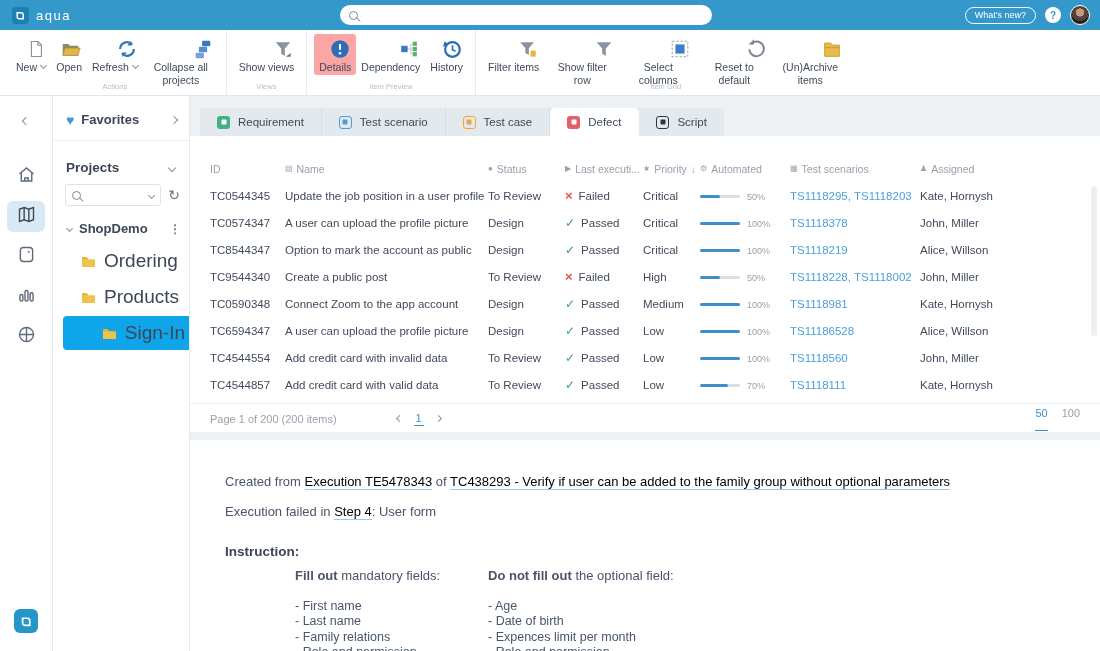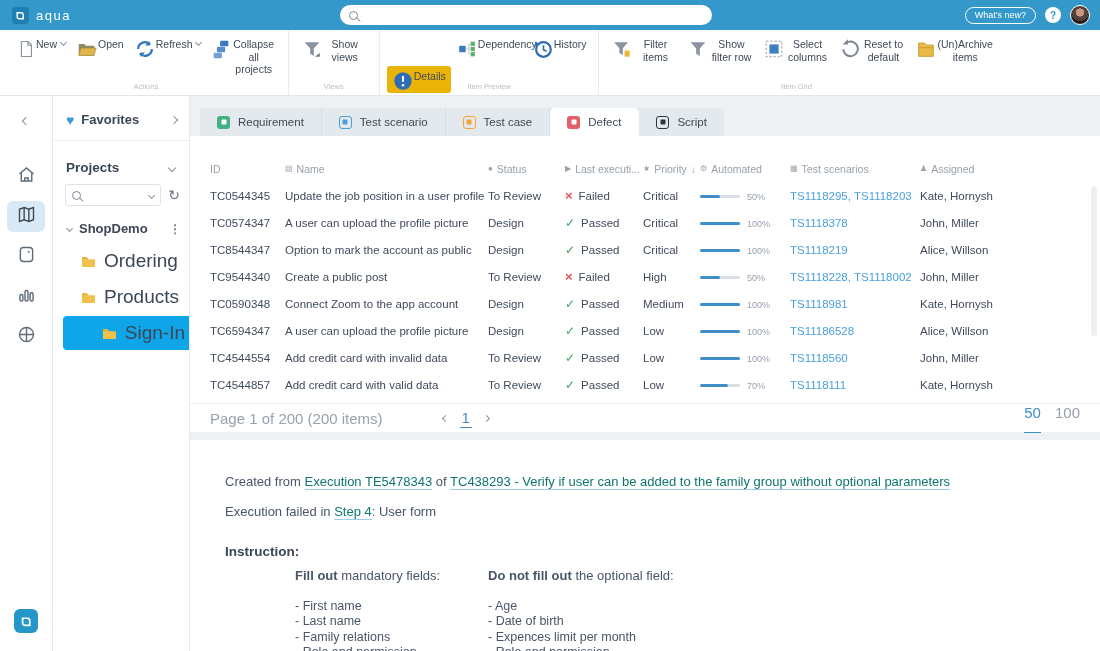--- a/index.html
+++ b/index.html
@@ -29,22 +29,22 @@
   .chev-down { transform:rotate(45deg); }
   .chev.tiny { width:5px; height:5px; }
   .chev.chev-in { margin-left:4px; margin-bottom:2px; }
 
   
   .toolbar { height:66px; background:#fff; border-bottom:1px solid #e2e6ea; display:flex; padding-left:4px; flex:0 0 66px; }
   .tb-group { position:relative; padding:4px 7px 12px 7px; border-right:1px solid #e9ecef; }
   .tb-group:last-child { border-right:none; }
   .tb-btns { display:flex; align-items:flex-start; }
   .tb-group-label { position:absolute; bottom:4px; left:0; right:0; text-align:center; font-size:7.5px; color:#b8bfc7; }
-  .tb-btn { display:flex; flex-direction:row; align-items:flex-start; padding:3px 5px 1px; border-radius:3px; max-width:76px; min-width:36px; }
-  .tb-btn.active { background:#eab308;margin-top:32px; }
+  .tb-btn { display:flex; flex-direction:column; align-items:flex-end; padding:3px 5px 1px; border-radius:3px; max-width:76px; min-width:36px; }
+  .tb-btn.active { background:#fca5a5; }
   .tb-icon { height:23px; display:flex; align-items:center; justify-content:center; }
   .tb-label { font-size:10.5px; color:#3f4a58; text-align:center; line-height:1.2; margin-top:1px; }
   .tb-label-row { display:flex; align-items:center; }
 
   
   .body-row { display:flex; flex:1; min-height:0; }
 
   .rail { width:53px; background:#fff; border-right:1px solid #e8ebee; display:flex; flex-direction:column; align-items:center; position:relative; flex:0 0 53px; }
   .rail-collapse { margin-top:15px; width:24px; height:20px; display:flex; align-items:center; justify-content:center; }
   .rail-icons { margin-top:30px; display:flex; flex-direction:column; gap:9px; align-items:center; }
@@ -86,30 +86,30 @@
   .cell { white-space:nowrap; overflow:hidden; }
   .cell-exec { display:flex; align-items:center; gap:6px; }
   .exec-x { color:#e15454; font-weight:bold; font-size:13px; line-height:1; }
   .exec-check { color:#3fa45f; font-size:12px; line-height:1; }
   .bar-track { width:40px; height:3px; border-radius:2px; background:#d9dee4; display:inline-block; position:relative; vertical-align:middle; }
   .bar-fill { position:absolute; left:0; top:0; bottom:0; border-radius:2px; background:#3e8fc9; }
   .pct { font-size:9px; color:#98a1ac; margin-left:7px; }
   .cell-ts { color:#4aa0dc; }
   .vscroll { position:absolute; right:3px; top:50px; width:6px; height:150px; background:#edf0f3; border-radius:3px; }
 
-  .pagination { display:flex; align-items:center; height:30px; border-top:1px solid #eceff2; margin-top:5px; padding:0 20px; color:#98a1ac; font-size:15px; }
+  .pagination { display:flex; align-items:center; height:30px; border-top:1px solid #eceff2; margin-top:5px; padding:0 20px; color:#98a1ac; font-size:11px; }
   .pager { display:flex; align-items:center; gap:12px; margin-left:60px; }
   .page-num { color:#3e8fc9; border-bottom:1.5px solid #3e8fc9; padding:0 2px 1px; }
   .page-sizes { margin-left:auto; display:flex; gap:14px; }
   .size-opt { color:#98a1ac; }
   .size-opt.selected { color:#3e8fc9; border-bottom:1.5px solid #3e8fc9; padding-bottom:11px; }
 
   .details-card { background:#fff; margin-top:8px; flex:1; padding:32px 20px 0 35px; font-size:13px; color:#4a5568; }
   .d-line { margin-bottom:9px; line-height:1.6; }
-  .d-link { color:#0f766e; text-decoration:none; border-bottom:1px solid #9dcceb; cursor:pointer; }
+  .d-link { color:#000000; text-decoration:none; border-bottom:1px solid #9dcceb; cursor:pointer; }
   .instruction { display:flex; margin-top:21px; }
   .ins-label { font-weight:bold; color:#3b4556; width:70px; font-size:13.5px; flex:0 0 70px; }
   .ins-col { width:193px;margin-top:24px; }
   .ins-col:last-child { width:auto; }
   .ins-title { margin-bottom:16px; font-size:13px; }
   .ins-col ul { list-style:none; }
   .ins-col li { font-size:12.5px; line-height:15.5px; }
 </style>
 </head>
 <body>

